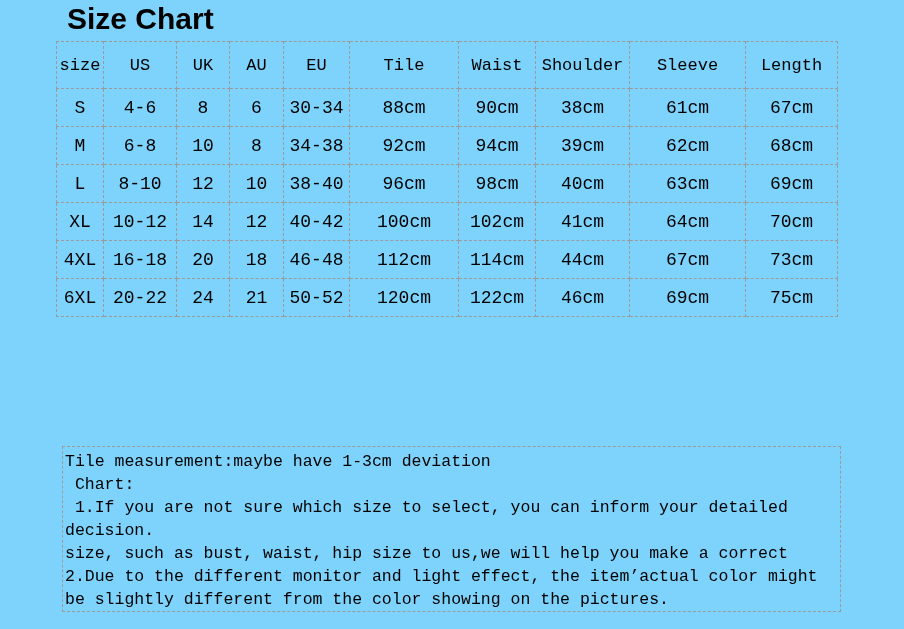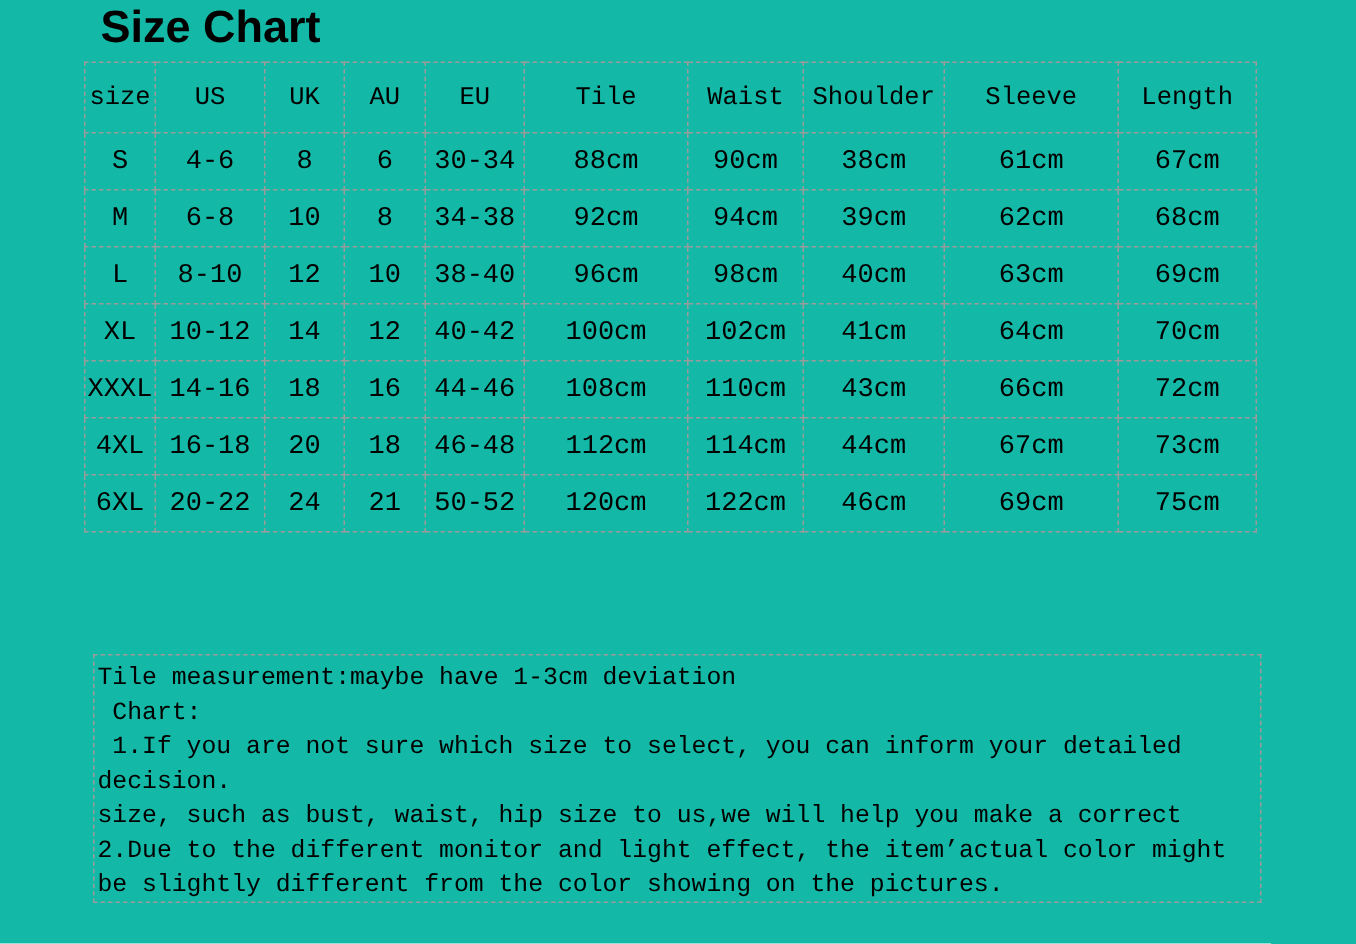--- a/index.html
+++ b/index.html
@@ -7,21 +7,21 @@
     padding: 0;
     background: #ffffff;
     width: 904px;
     height: 629px;
     overflow: hidden;
   }
   .page {
     position: relative;
     width: 904px;
     height: 629px;
-    background: #14b8a6;
+    background: #7dd3fc;
     color: #000000;
   }
   .title {
     position: absolute;
     left: 67px;
     top: 1px;
     font-family: "Liberation Sans", "DejaVu Sans", sans-serif;
     font-weight: 700;
     font-size: 30px;
     line-height: 36px;
@@ -57,21 +57,21 @@
   col.c-au     { width: 54px; }
   col.c-eu     { width: 66px; }
   col.c-bust   { width: 109px; }
   col.c-waist  { width: 77px; }
   col.c-shoulder { width: 94px; }
   col.c-sleeve { width: 116px; }
   col.c-length { width: 92px; }
   .notice-box {
     position: absolute;
     left: 62px;
-    top: 436px;
+    top: 446px;
     width: 779px;
     height: 166px;
     border: 1px dashed #9b9b9b;
     font-family: "Liberation Mono", "DejaVu Sans Mono", monospace;
     font-size: 16.5px;
     line-height: 23px;
     color: #000000;
     padding-top: 3px;
     padding-left: 2px;
     box-sizing: border-box;
@@ -157,32 +157,20 @@
           <td>14</td>
           <td>12</td>
           <td>40-42</td>
           <td>100cm</td>
           <td>102cm</td>
           <td>41cm</td>
           <td>64cm</td>
           <td>70cm</td>
         </tr>
         <tr>
-          <td>XXXL</td>
-          <td>14-16</td>
-          <td>18</td>
-          <td>16</td>
-          <td>44-46</td>
-          <td>108cm</td>
-          <td>110cm</td>
-          <td>43cm</td>
-          <td>66cm</td>
-          <td>72cm</td>
-        </tr>
-        <tr>
           <td>4XL</td>
           <td>16-18</td>
           <td>20</td>
           <td>18</td>
           <td>46-48</td>
           <td>112cm</td>
           <td>114cm</td>
           <td>44cm</td>
           <td>67cm</td>
           <td>73cm</td>

